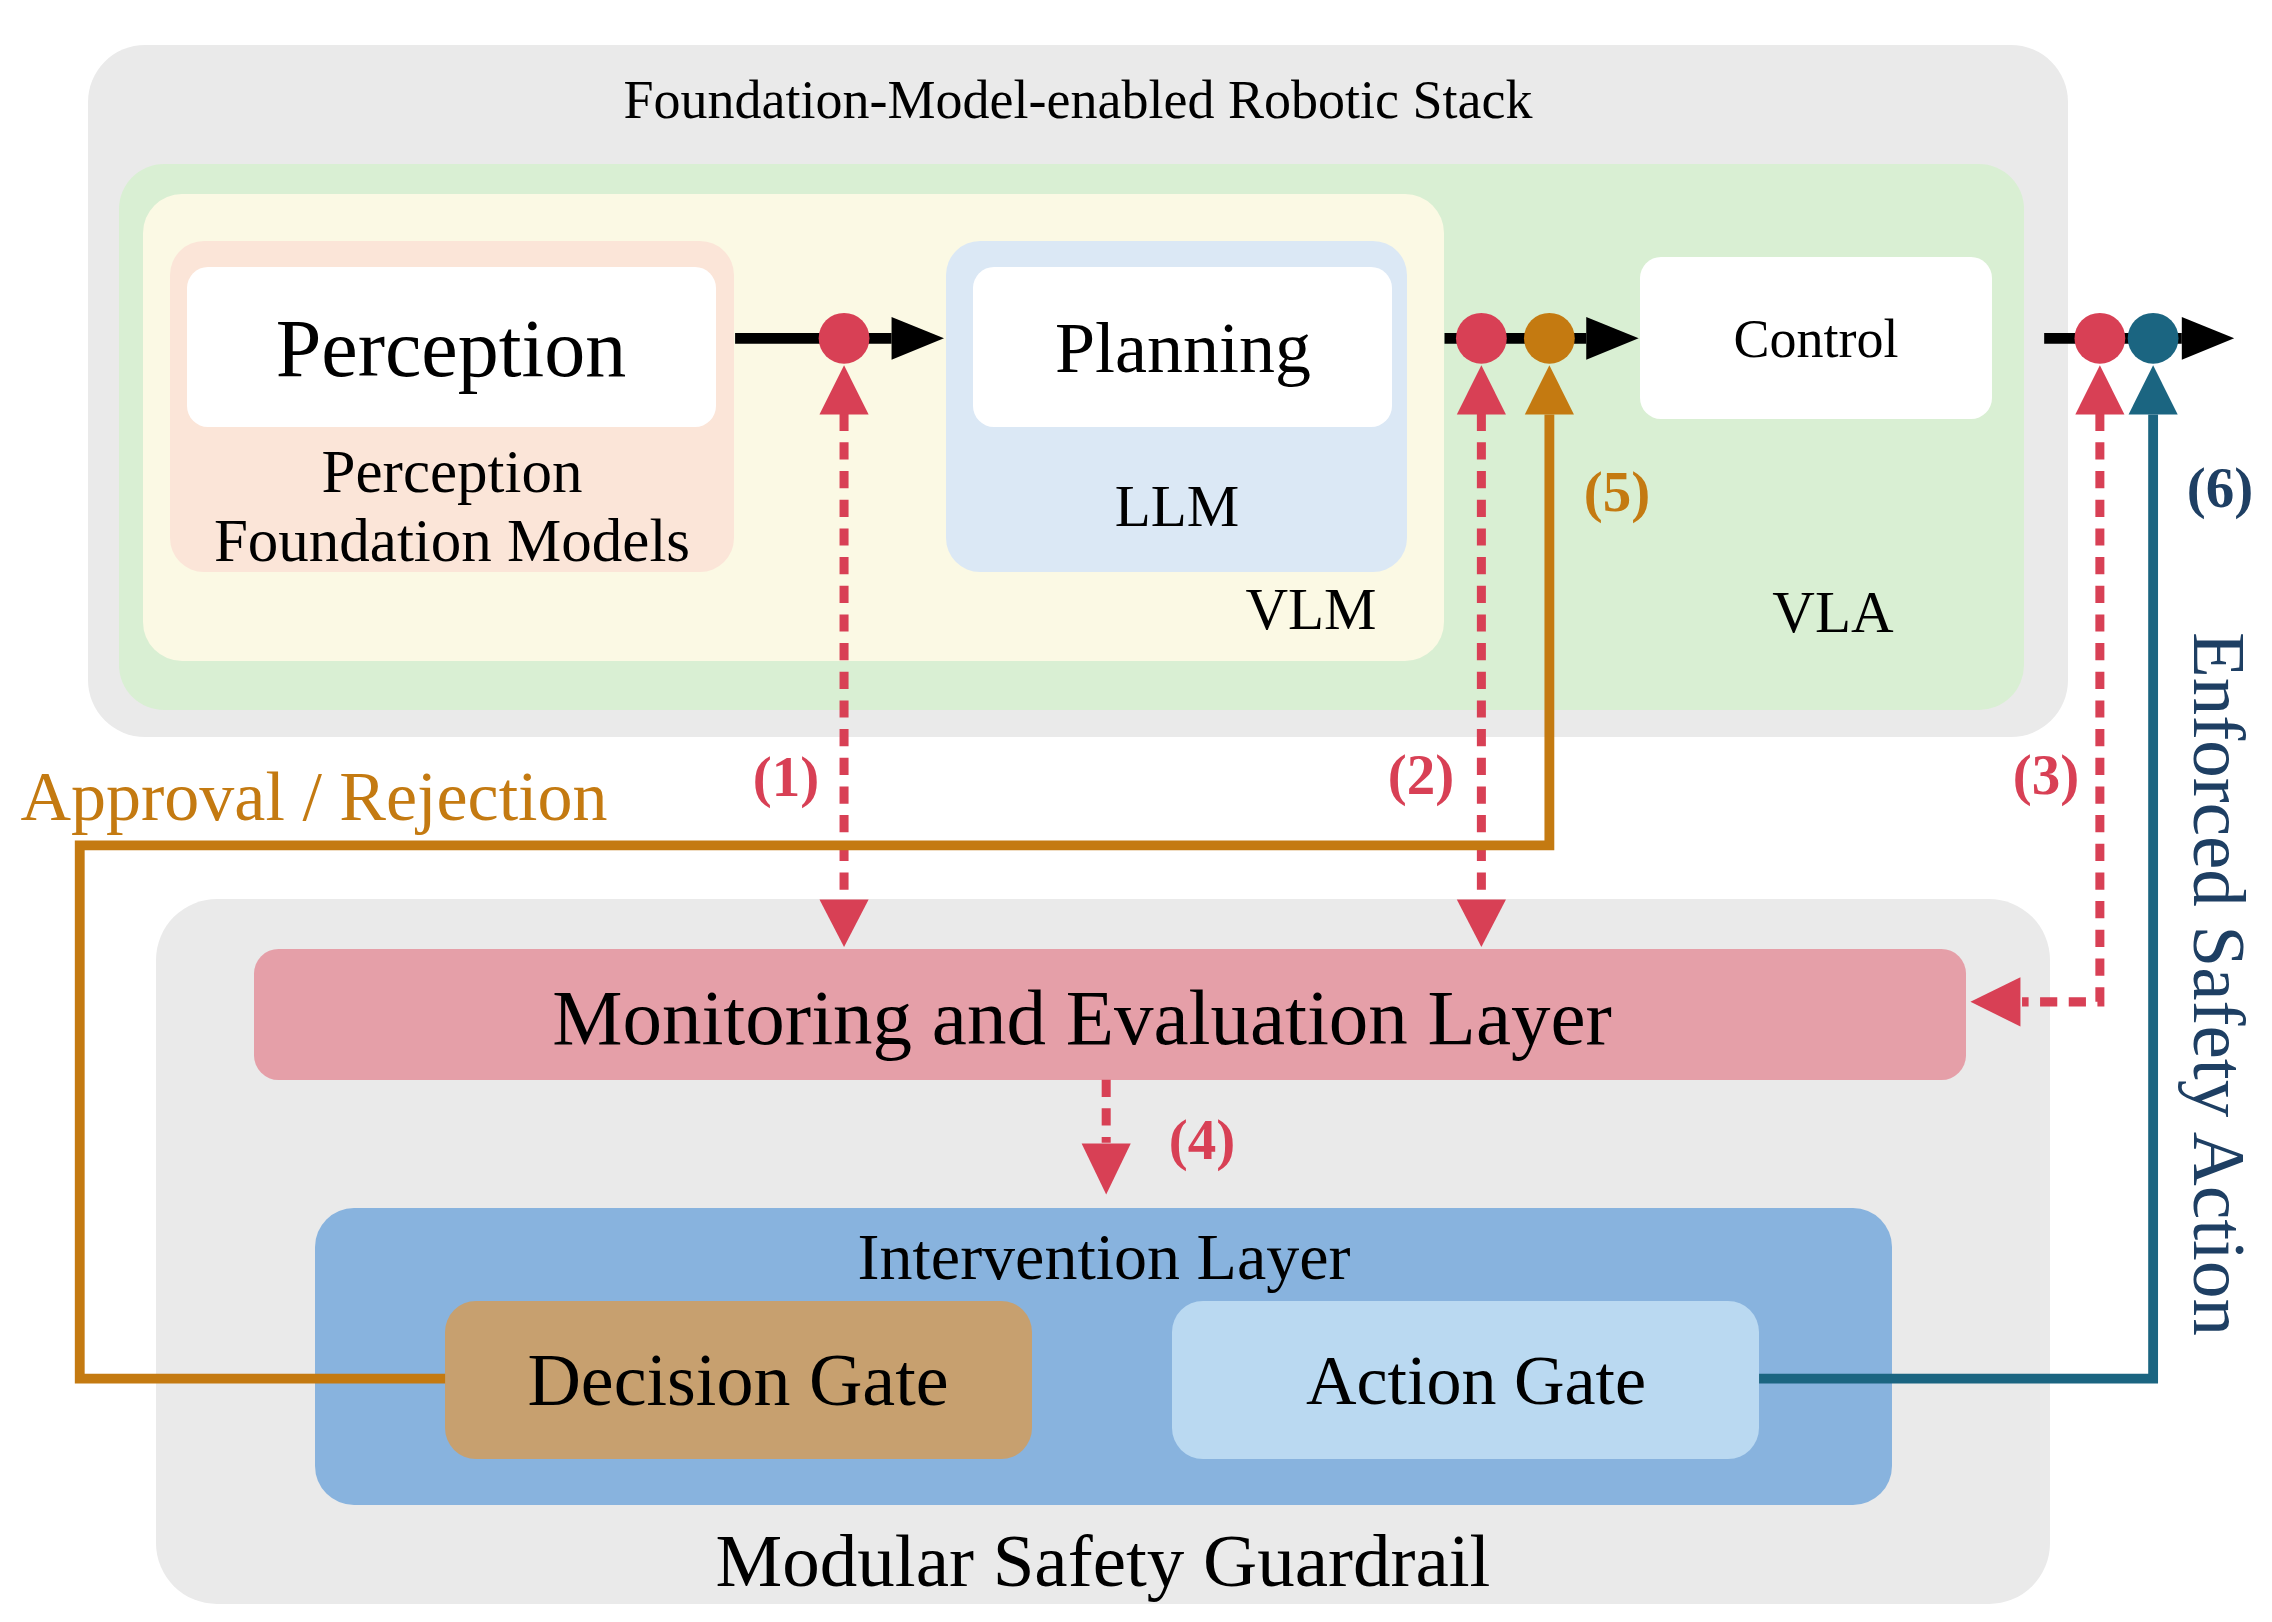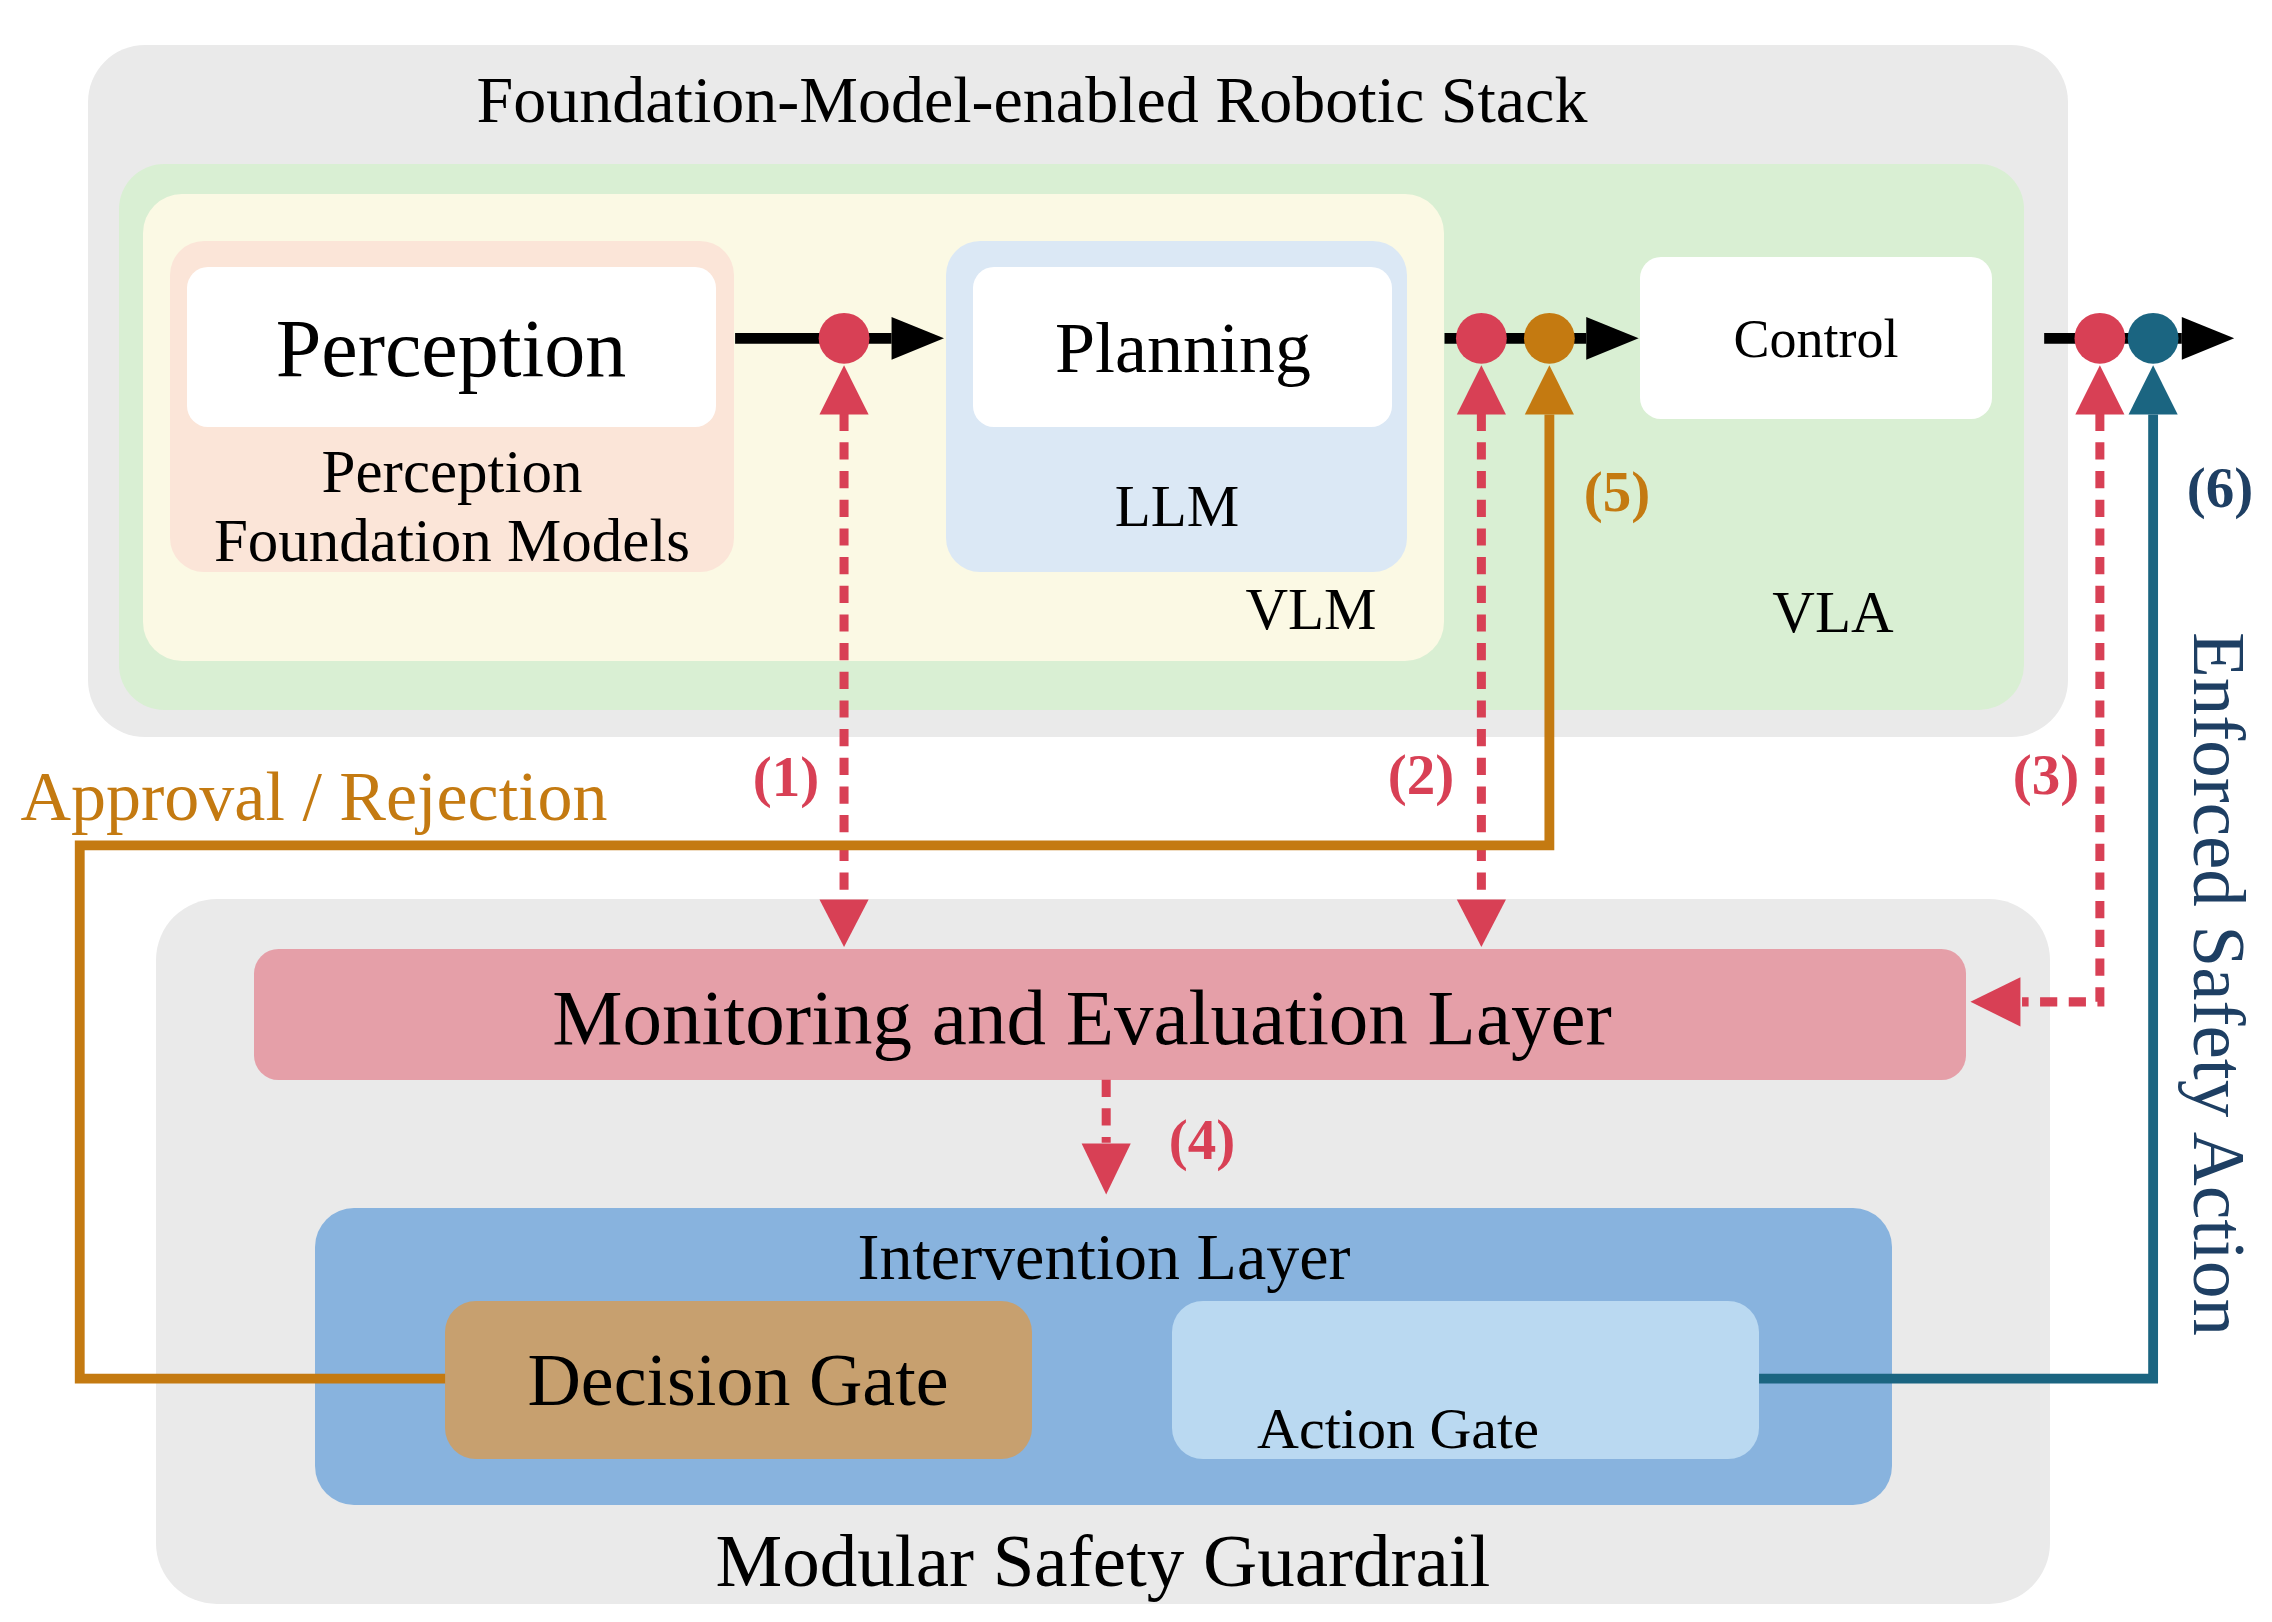--- a/index.html
+++ b/index.html
@@ -96,37 +96,37 @@
     <polygon class="fill-orange" points="1891,446 1861,506 1921,506"></polygon>
     <polygon class="fill-teal" points="2628,446 2598,506 2658,506"></polygon>
 
     <circle class="fill-red" cx="1030" cy="413" r="31"></circle>
     <circle class="fill-red" cx="1808" cy="413" r="31"></circle>
     <circle class="fill-orange" cx="1891" cy="413" r="31"></circle>
     <circle class="fill-red" cx="2563" cy="413" r="31"></circle>
     <circle class="fill-teal" cx="2628" cy="413" r="31"></circle>
   </svg>
 
-  <div class="lbl" style="left:1032px;top:100px;font-size:66px;text-align:right;">Foundation-Model-enabled Robotic Stack</div>
+  <div class="lbl" style="left:1078px;top:100px;font-size:54px;text-align:right;">Foundation-Model-enabled Robotic Stack</div>
 
   <div class="lbl" style="left:451px;top:349px;font-size:82px;">Perception</div>
   <div class="lbl" style="left:452px;top:472px;font-size:61px;">Perception</div>
   <div class="lbl" style="left:452px;top:541px;font-size:61px;text-align:right;">Foundation Models</div>
 
   <div class="lbl" style="left:1183px;top:349px;font-size:72px;">Planning</div>
   <div class="lbl" style="left:1177px;top:507px;font-size:59px;">LLM</div>
   <div class="lbl" style="left:1311px;top:610px;font-size:59px;">VLM</div>
 
   <div class="lbl" style="left:1816px;top:339px;font-size:54px;">Control</div>
   <div class="lbl" style="left:1833px;top:613px;font-size:59px;">VLA</div>
 
   <div class="lbl" style="left:1082px;top:1018px;font-size:79px;">Monitoring and Evaluation Layer</div>
   <div class="lbl" style="left:1104px;top:1257px;font-size:66px;">Intervention Layer</div>
   <div class="lbl" style="left:738px;top:1381px;font-size:74px;">Decision Gate</div>
-  <div class="lbl" style="left:1398px;top:1381px;font-size:58px;margin-top:48px;">Action Gate</div>
+  <div class="lbl" style="left:1476px;top:1381px;font-size:70px;">Action Gate</div>
   <div class="lbl" style="left:1103px;top:1561px;font-size:75px;">Modular Safety Guardrail</div>
 
   <div class="lbl left orange-t" style="left:20.5px;top:778px;font-size:70px;">Approval / Rejection</div>
   <div class="lbl vert navy-t" style="left:2258px;top:632px;font-size:75px;">Enforced Safety Action</div>
 
   <div class="lbl num" style="left:786px;top:777px;font-size:57px;">(1)</div>
   <div class="lbl num" style="left:1421px;top:775px;font-size:57px;">(2)</div>
   <div class="lbl num" style="left:2046px;top:775px;font-size:57px;">(3)</div>
   <div class="lbl num" style="left:1202px;top:1140px;font-size:57px;">(4)</div>
   <div class="lbl num orange-t" style="left:1617px;top:492px;font-size:57px;color:var(--signal-orange);">(5)</div>

